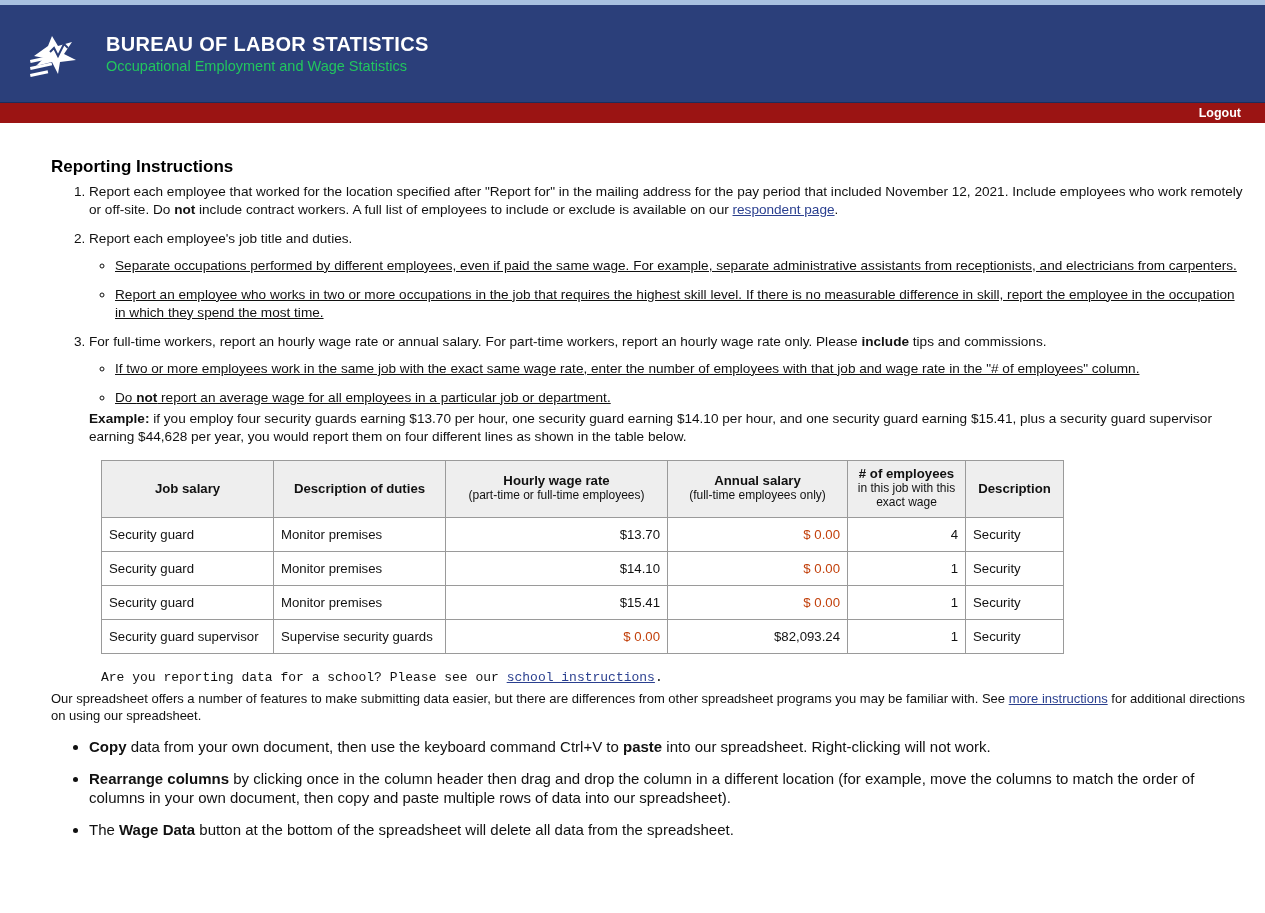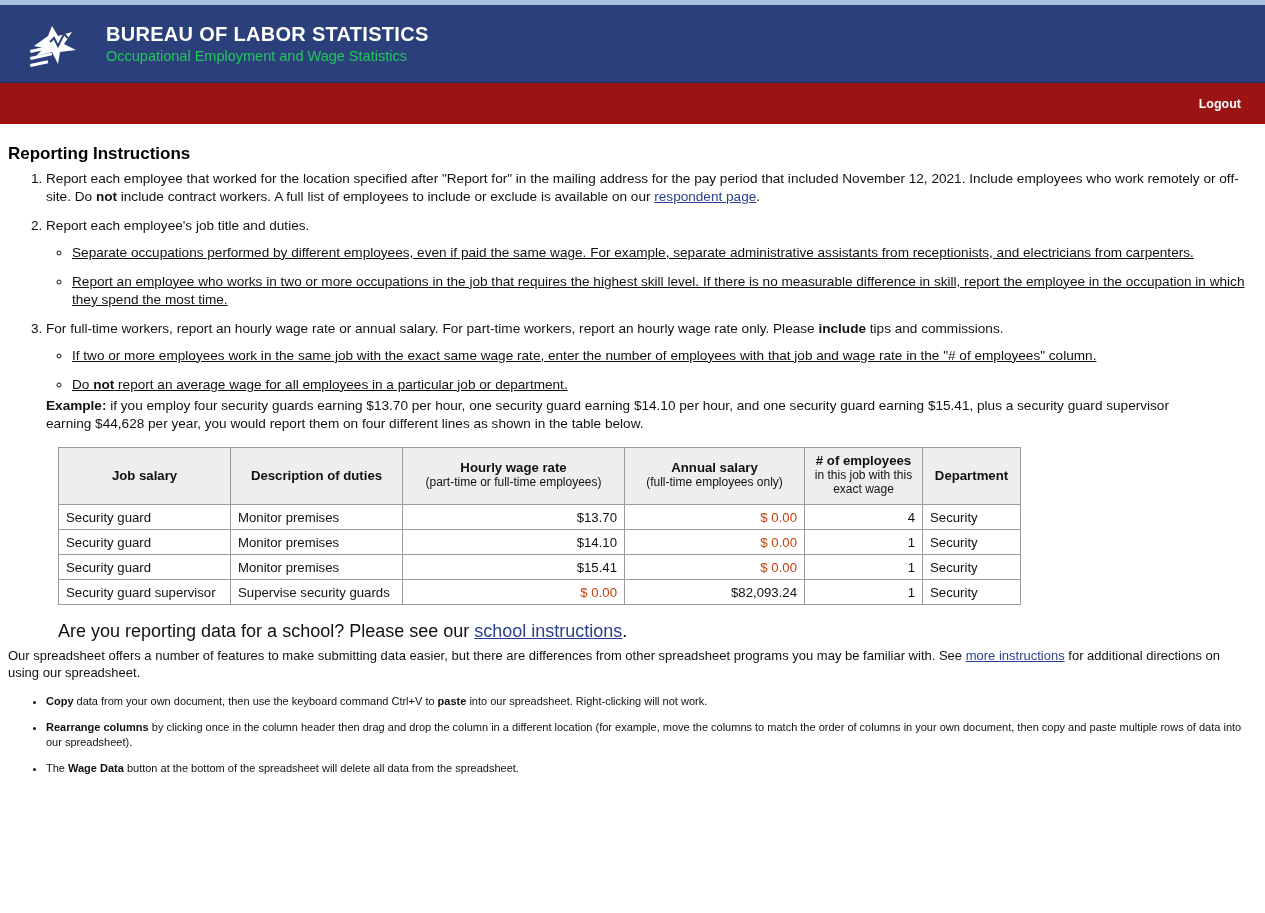--- a/index.html
+++ b/index.html
@@ -17,21 +17,21 @@
   }
 
   
   .top-strip {
     height: 5px;
     background: #a8c0e0;
     width: 100%;
   }
   .header-band {
     background: #2b3f7a;
-    height: 78px;
+    height: 98px;
     display: flex;
     align-items: center;
     padding-left: 28px;
     border-bottom: 1px solid #1d2d5c;
   }
   .logo-wrap {
     width: 62px;
     height: 56px;
     position: relative;
     flex: 0 0 auto;
@@ -45,37 +45,38 @@
     font-weight: bold;
     letter-spacing: 0.3px;
   }
   .header-sub {
     color: #22c55e;
     font-size: 14.5px;
     margin-top: 2px;
   }
   .red-band {
     background: #9b1413;
-    height: 41px;
+    height: 20px;
     display: flex;
     align-items: center;
     justify-content: flex-end;
     padding-right: 24px;
   }
   .logout-link {
     color: #ffffff;
     font-size: 12.5px;
     font-weight: bold;
     text-decoration: none;
     cursor: pointer;
   }
 
   
   .content {
-    padding: 10px 18px 0 8px;
+    padding: 24px 18px 0 8px;
+    margin-left: 43px;
   }
   h2.section-title {
     font-size: 17px;
     font-weight: bold;
     margin: 10px 0 6px 0;
     color: #000;
   }
   ol.steps {
     margin: 0 0 0 10px;
     padding-left: 28px;
@@ -122,49 +123,50 @@
   }
   table.example th .sub {
     display: block;
     font-weight: normal;
     font-size: 12px;
     margin-top: 1px;
   }
   table.example td {
     border: 1px solid #9a9a9a;
     padding: 4px 7px;
-    height: 25px;
+    height: 34px;
     background: #ffffff;
     white-space: nowrap;
   }
   td.num { text-align: right; }
   td.zero { text-align: right; color: #c2410c; }
   .col-job { width: 172px; }
   .col-desc { width: 172px; }
   .col-hourly { width: 222px; }
   .col-annual { width: 180px; }
   .col-emp { width: 118px; }
   .col-dept { width: 98px; }
 
   .school-para {
-    font-size: 18px;
+    font-size: 13px;
     margin: 16px 0 0 50px;
+    font-family: Liberation Mono, monospace;
   }
 
   
   .de-intro {
     font-size: 13px;
     line-height: 1.3;
     margin: 6px 0 0 0;
     max-width: 1230px;
   }
   ul.de-list {
     margin: 12px 0 0 10px;
     padding-left: 28px;
-    font-size: 11px;
+    font-size: 15px;
     line-height: 1.32;
     list-style-type: disc;
   }
   ul.de-list > li { margin-bottom: 12px; }
   b { font-weight: bold; }
 </style>
 </head>
 <body>
 
 <div class="top-strip"></div>
@@ -249,21 +251,21 @@
           </th>
           <th>
             <span>Annual salary</span>
             <span class="sub">(full-time employees only)</span>
           </th>
           <th>
             <span># of employees</span>
             <span class="sub">in this job with this exact wage</span>
           </th>
           <th>
-            <span>Department</span>
+            <span>Description</span>
           </th>
         </tr>
       </thead>
       <tbody>
         <tr>
           <td>Security guard</td>
           <td>Monitor premises</td>
           <td class="num">$13.70</td>
           <td class="zero">$ 0.00</td>
           <td class="num">4</td>

